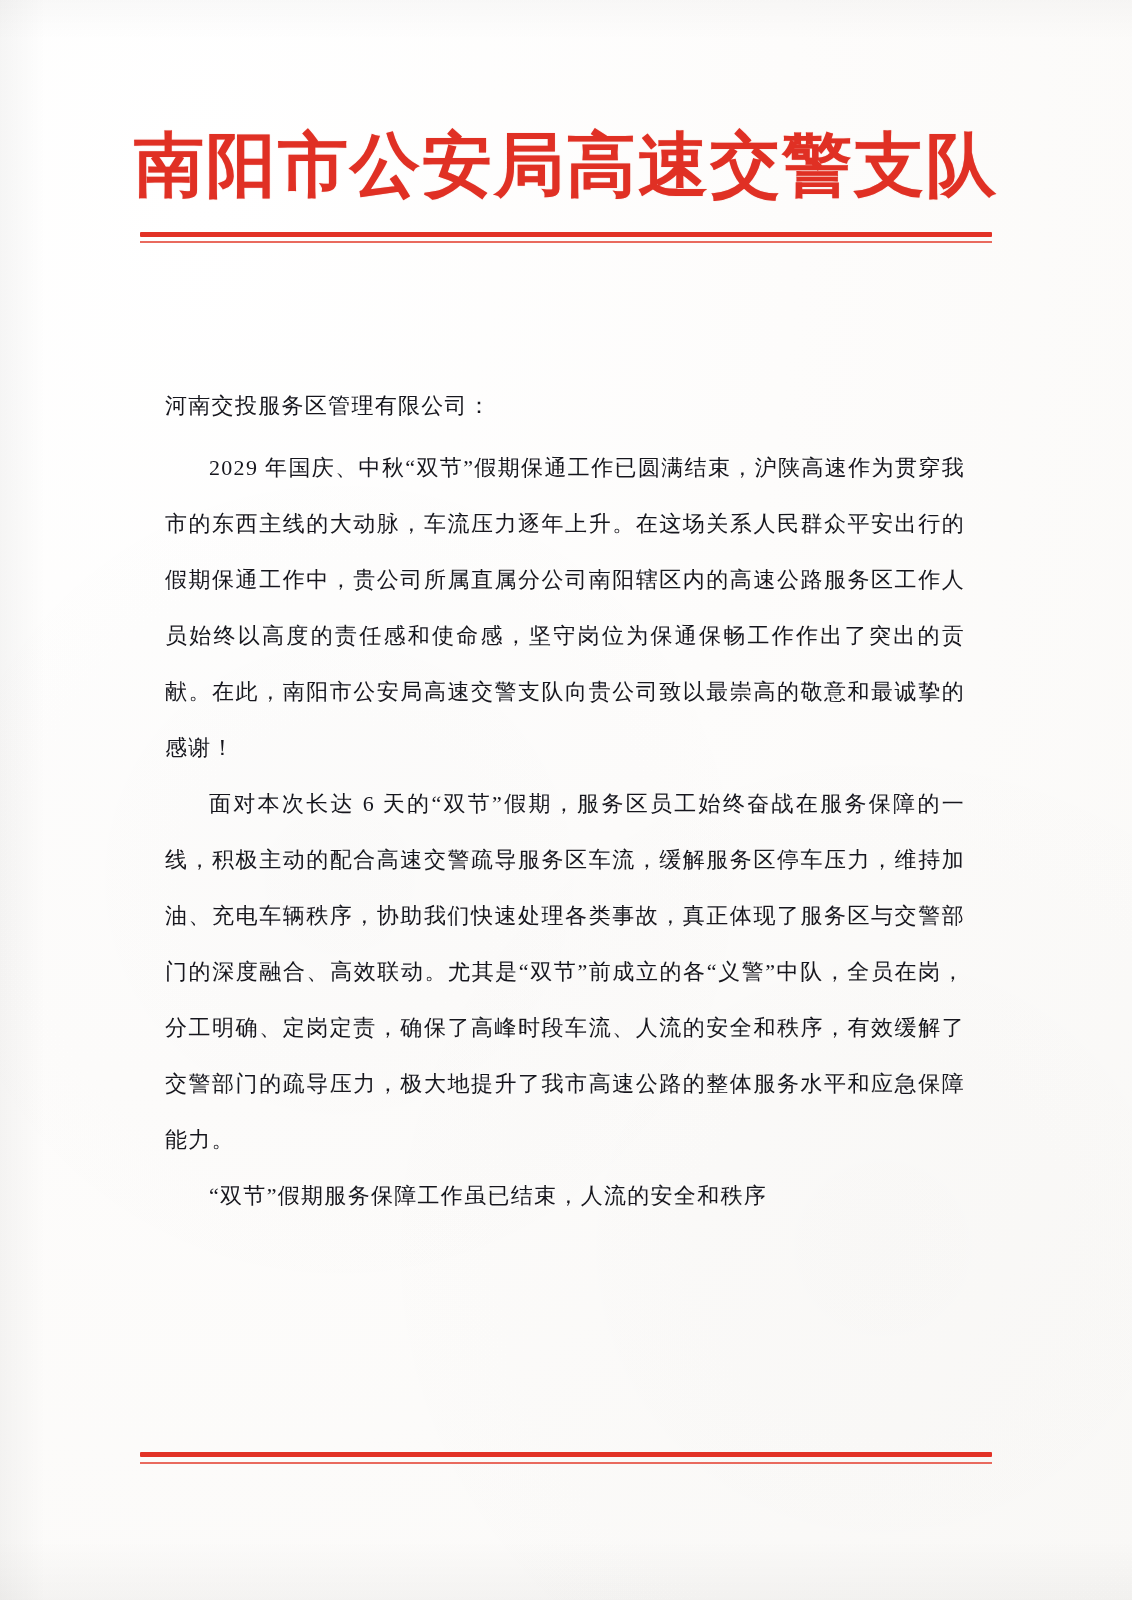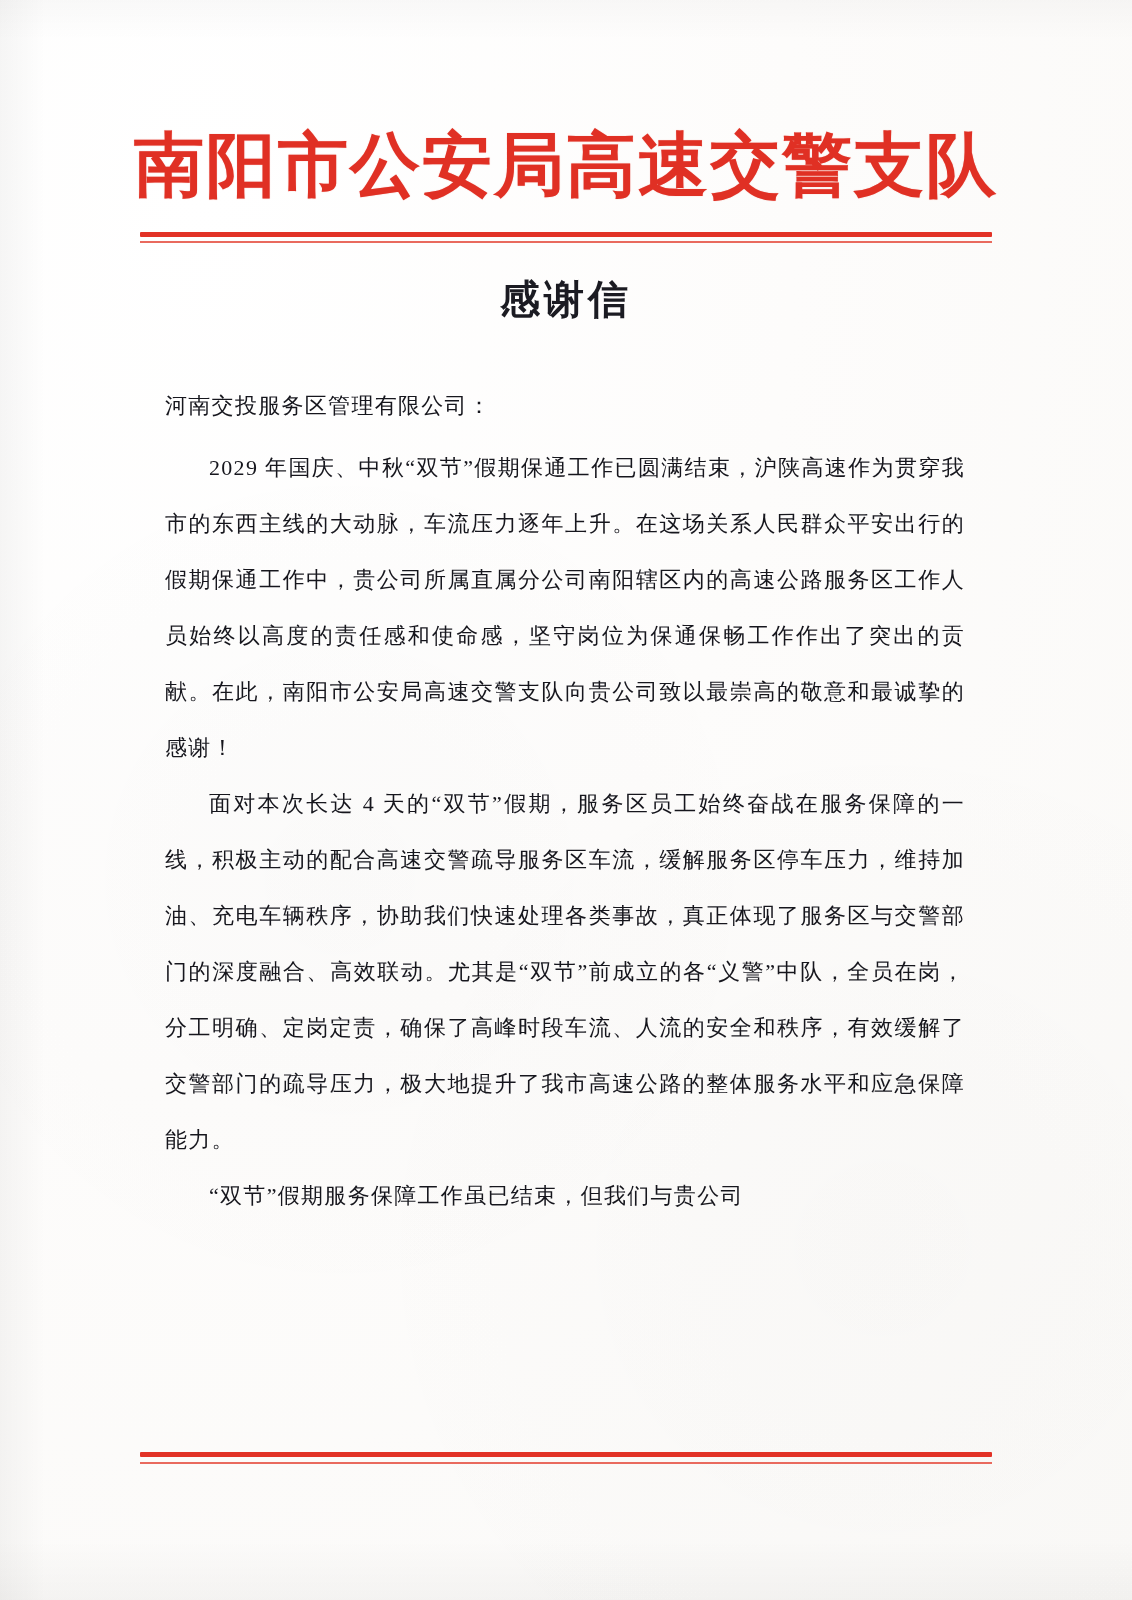--- a/index.html
+++ b/index.html
@@ -140,27 +140,26 @@
 
   <div class="letterhead">
     <div class="letterhead-title">南阳市公安局高速交警支队</div>
   </div>
 
   <div class="rule-group rule-top">
     <div class="rule-thick"></div>
     <div class="rule-thin"></div>
   </div>
 
-  <div class="doc-title">感谢信</div>
 
   <div class="body-block">
     <p class="salutation">河南交投服务区管理有限公司：</p>
     <p class="para">2029 年国庆、中秋“双节”假期保通工作已圆满结束，沪陕高速作为贯穿我市的东西主线的大动脉，车流压力逐年上升。在这场关系人民群众平安出行的假期保通工作中，贵公司所属直属分公司南阳辖区内的高速公路服务区工作人员始终以高度的责任感和使命感，坚守岗位为保通保畅工作作出了突出的贡献。在此，南阳市公安局高速交警支队向贵公司致以最崇高的敬意和最诚挚的感谢！</p>
-    <p class="para">面对本次长达 4 天的“双节”假期，服务区员工始终奋战在服务保障的一线，积极主动的配合高速交警疏导服务区车流，缓解服务区停车压力，维持加油、充电车辆秩序，协助我们快速处理各类事故，真正体现了服务区与交警部门的深度融合、高效联动。尤其是“双节”前成立的各“义警”中队，全员在岗，分工明确、定岗定责，确保了高峰时段车流、人流的安全和秩序，有效缓解了交警部门的疏导压力，极大地提升了我市高速公路的整体服务水平和应急保障能力。</p>
-    <p class="para">“双节”假期服务保障工作虽已结束，但我们与贵公司</p>
+    <p class="para">面对本次长达 6 天的“双节”假期，服务区员工始终奋战在服务保障的一线，积极主动的配合高速交警疏导服务区车流，缓解服务区停车压力，维持加油、充电车辆秩序，协助我们快速处理各类事故，真正体现了服务区与交警部门的深度融合、高效联动。尤其是“双节”前成立的各“义警”中队，全员在岗，分工明确、定岗定责，确保了高峰时段车流、人流的安全和秩序，有效缓解了交警部门的疏导压力，极大地提升了我市高速公路的整体服务水平和应急保障能力。</p>
+    <p class="para">“双节”假期服务保障工作虽已结束，人流的安全和秩序</p>
   </div>
 
   <div class="rule-group rule-bottom">
     <div class="rule-thick"></div>
     <div class="rule-thin"></div>
   </div>
 
   <div class="edge-shade-left"></div>
   <div class="edge-shade-top"></div>
   <div class="edge-shade-bottom"></div>

